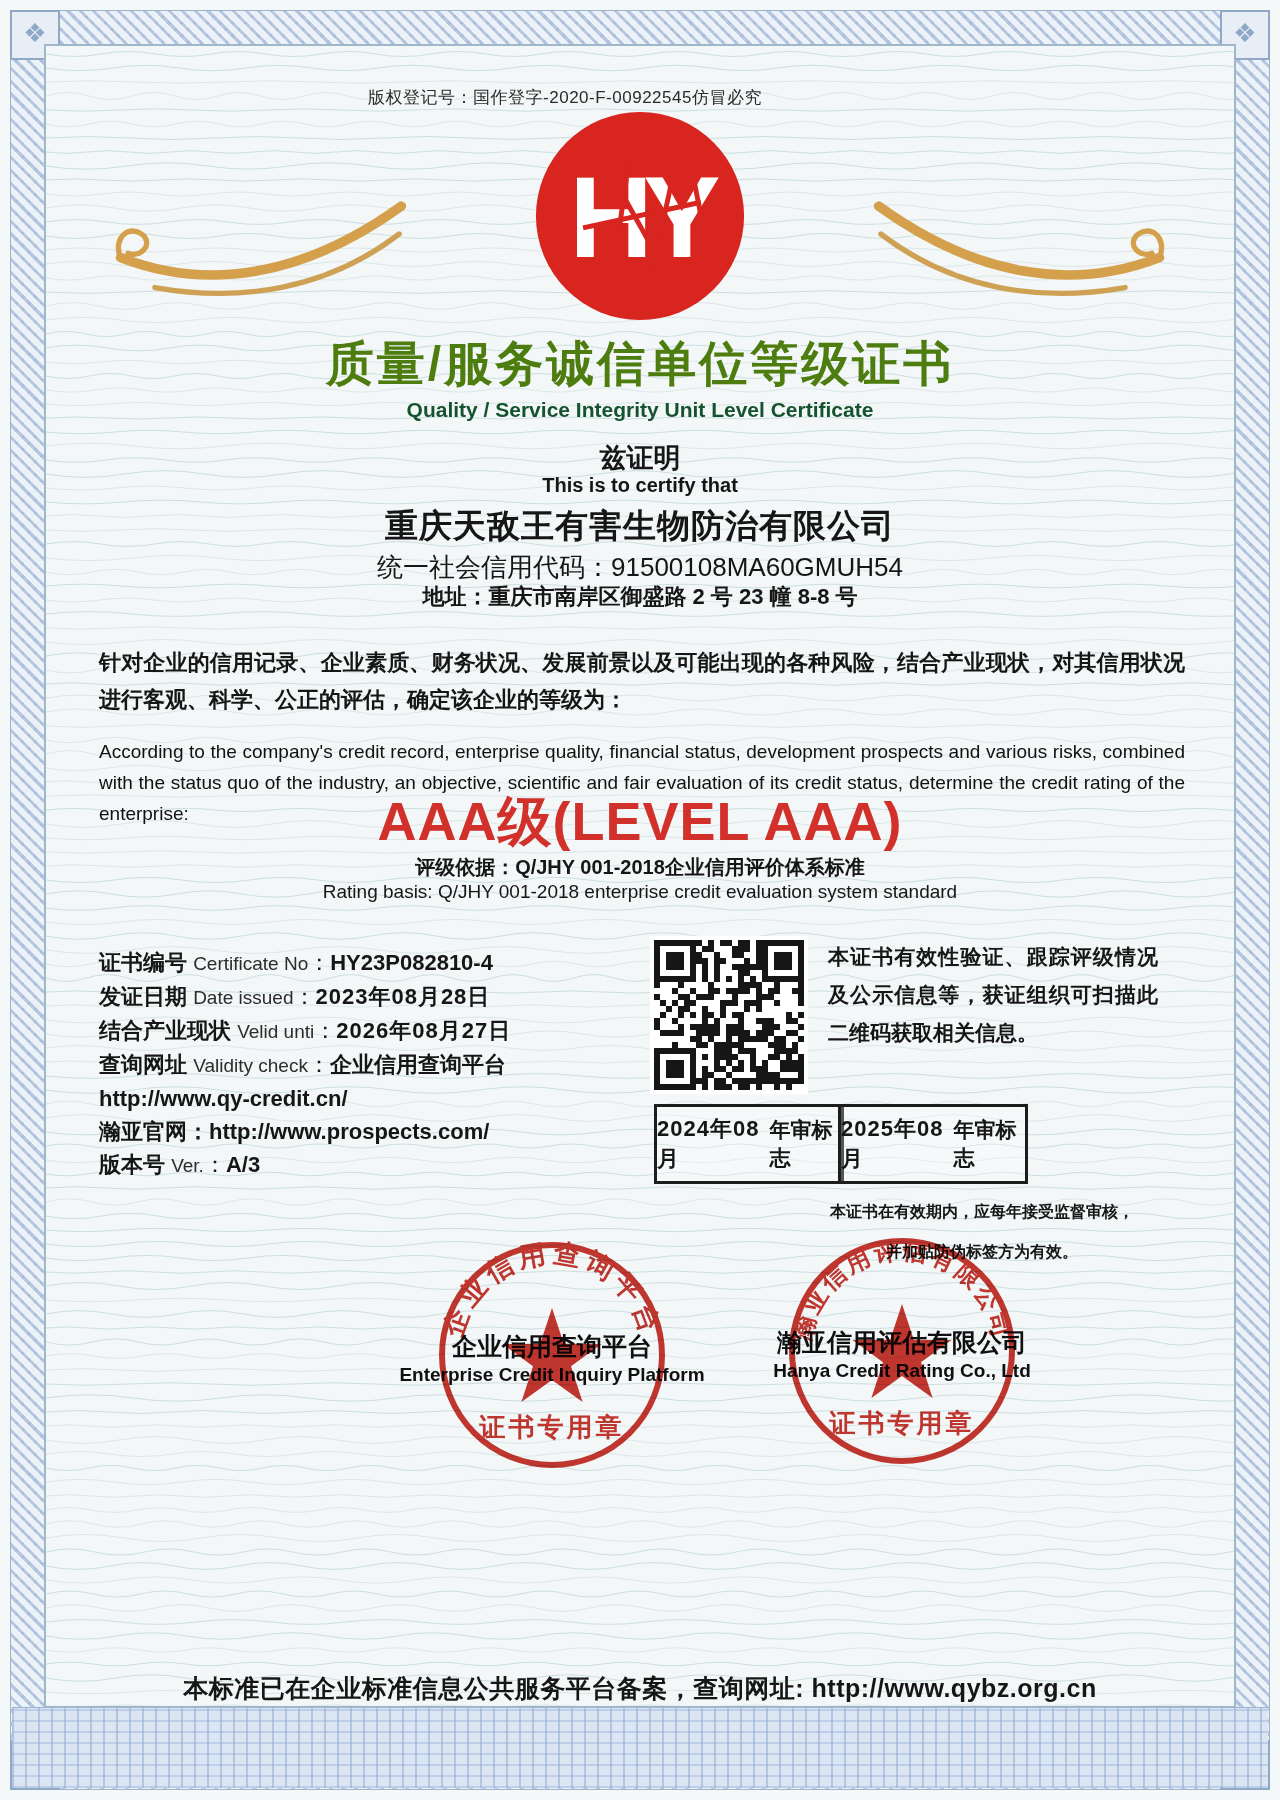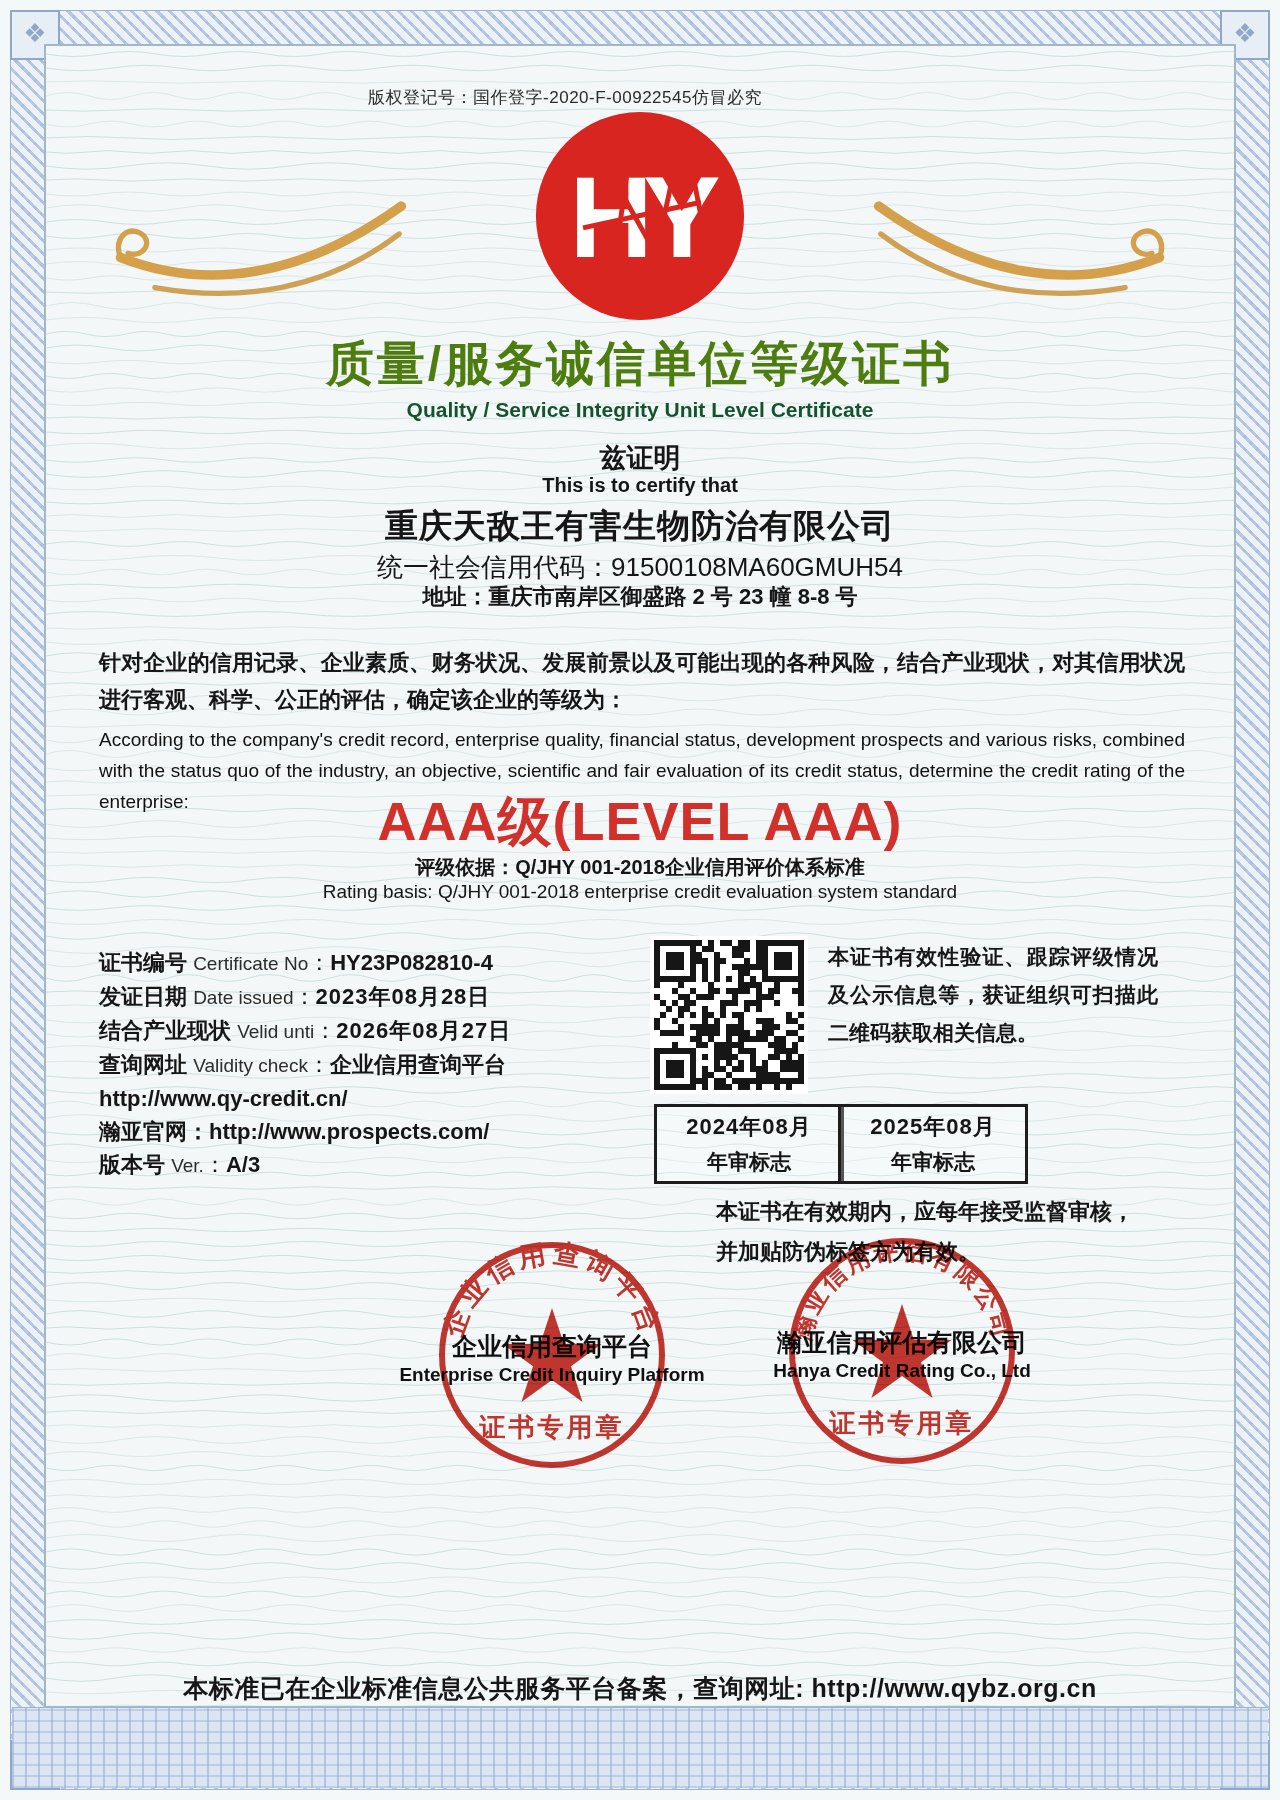--- a/index.html
+++ b/index.html
@@ -52,21 +52,21 @@
   .title-cn{top:286px;font-size:48px;font-weight:700;letter-spacing:3px;color:#4d7c0f}
   .title-en{top:352px;font-size:21px;font-weight:600;color:#14532d}
   .certify-cn{top:394px;font-size:27px;font-weight:600}
   .certify-en{top:428px;font-size:20px;font-weight:600}
   .company{top:458px;font-size:33px;font-weight:700;letter-spacing:1px}
   .credit-code{top:504px;font-size:26px;font-weight:400}
   .address{top:536px;font-size:22px;font-weight:600}
   
   .para{top:598px;left:53px;width:1086px}
   .para-cn{font-size:22px;line-height:37px;font-weight:600;text-align:justify}
-  .para-en{font-size:19px;line-height:31px;margin-top:6px;color:#111;text-align:justify}
+  .para-en{font-size:19px;line-height:31px;margin-top:18px;color:#111;text-align:justify}
   
   .rating{top:740px;font-size:54px;font-weight:700;letter-spacing:1px}
   .basis-cn{top:808px;font-size:20px;font-weight:600}
   .basis-en{top:835px;font-size:19px}
   
   .details{top:900px;left:53px;width:545px;font-size:22px;line-height:33px}
   .drow{white-space:nowrap}
   .dcn{font-weight:700}
   .den{font-size:19px;color:#2c2c2c}
   .dval{font-weight:600}
@@ -74,27 +74,27 @@
   .urlline{font-weight:600;font-size:22px}
   
   .qr{top:894px;left:608px;width:150px;height:150px;display:grid;
       grid-template-columns:repeat(25,1fr);grid-template-rows:repeat(25,1fr);background:#fff;
       outline:4px solid #fff}
   .qr i{display:block}
   .qr i.d{background:#161616}
   .qr-note{top:892px;left:782px;width:330px;font-size:21px;line-height:38px;font-weight:600;text-align:justify}
   
   .mark{top:1058px;width:184px;height:74px;border:3px solid #1d1d1d;background:rgba(255,255,255,.25);
-        display:flex;flex-direction:column;align-items:center;justify-content:center;gap:6px}
+        display:flex;flex-direction:row;align-items:center;justify-content:center;gap:6px}
   .mark .p{font-size:22px;font-weight:600;letter-spacing:1px}
   .mark .l{font-size:21px;font-weight:600}
   .mark.m1{left:608px}
   .mark.m2{left:792px}
   
-  .supervision{top:1146px;right:100px;text-align:left;font-size:22px;font-weight:600;line-height:40px}
+  .supervision{top:1146px;right:100px;text-align:center;font-size:16px;font-weight:600;line-height:40px}
   
   .seal-block{width:330px;height:300px}
   .seal-block.s1{left:341px;top:1184px}
   .seal-block.s2{left:691px;top:1180px}
   .seal-label-cn{position:absolute;top:100px;left:0;right:0;text-align:center;font-size:25px;font-weight:700;color:#101010}
   .seal-label-en{position:absolute;top:134px;left:0;right:0;text-align:center;font-size:19px;font-weight:600;color:#101010}
   .seal-svg{position:absolute;left:50%;top:0;transform:translateX(-50%);mix-blend-mode:multiply;opacity:.92;pointer-events:none}
   
   .footer{top:1626px;font-size:25px;font-weight:600;letter-spacing:.5px}
 </style>

